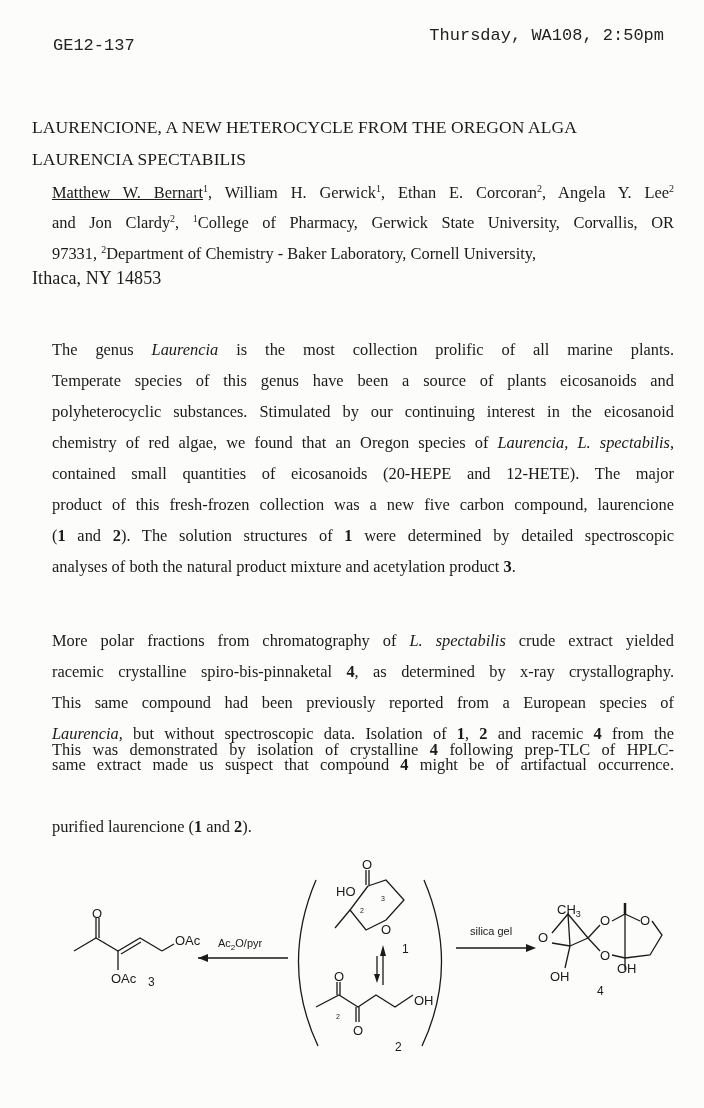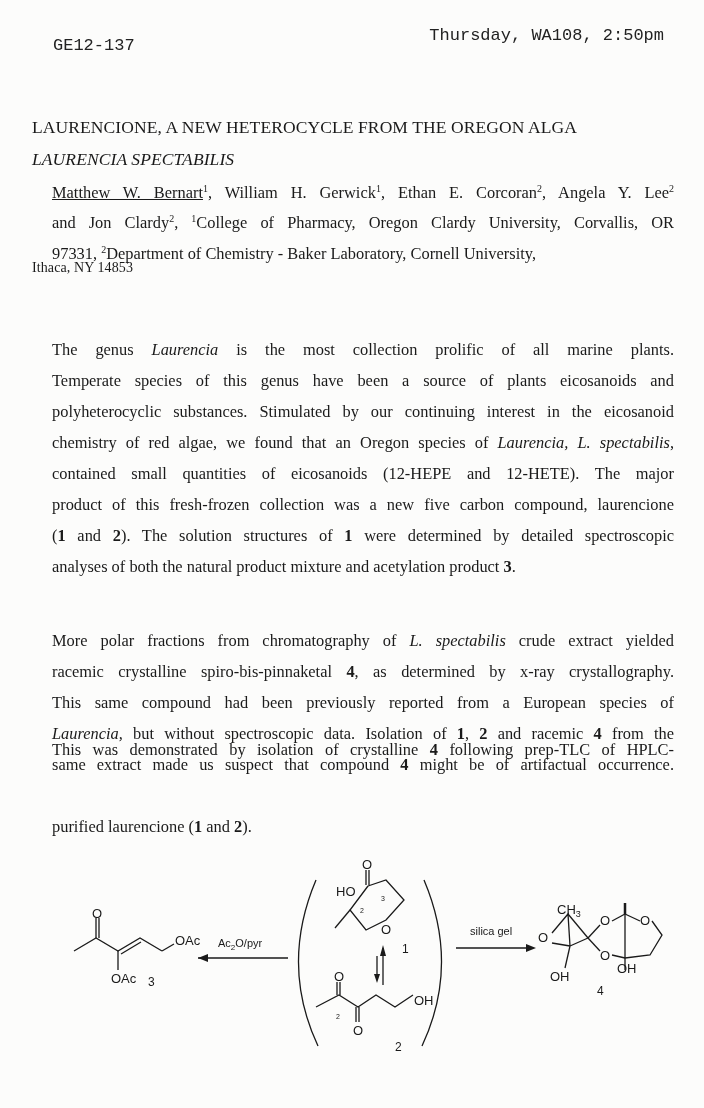--- a/index.html
+++ b/index.html
@@ -17,32 +17,32 @@
   svg { position:absolute; left:0; top:0; }
   svg text { font-family:"Liberation Sans", sans-serif; fill:#1a1a1a; }
 </style>
 </head>
 <body>
 
 <div id="code" class="mono">GE12-137</div>
 <div id="session" class="mono">Thursday, WA108, 2:50pm</div>
 
 <div class="title" style="top:117px;">LAURENCIONE, A NEW HETEROCYCLE FROM THE OREGON ALGA</div>
-<div class="title" style="top:149px; font-style:italic;">LAURENCIA SPECTABILIS</div>
+<div class="title" style="top:149px; ">LAURENCIA SPECTABILIS</div>
 
 <div class="line just" style="top:183px;"><u>Matthew W. Bernart</u><sup>1</sup><span>, William H. Gerwick</span><sup>1</sup><span>, Ethan E. Corcoran</span><sup>2</sup><span>, Angela Y. Lee</span><sup>2</sup></div>
-<div class="line just" style="top:213px;"><span>and Jon Clardy</span><sup>2</sup><span>, </span><sup>1</sup><span>College of Pharmacy, Oregon Clardy University, Corvallis, OR</span></div>
+<div class="line just" style="top:213px;"><span>and Jon Clardy</span><sup>2</sup><span>, </span><sup>1</sup><span>College of Pharmacy, Gerwick State University, Corvallis, OR</span></div>
 <div class="line" style="top:244px;"><span>97331, </span><sup>2</sup><span>Department of Chemistry - Baker Laboratory, Cornell University,</span></div>
-<div class="title" style="top:260px; font-size:14px;">Ithaca, NY 14853</div>
+<div class="title" style="top:268px; font-size:18px;">Ithaca, NY 14853</div>
 
 <div class="line just" style="top:340px;"><span>The genus </span><i>Laurencia</i><span> is the most collection prolific of all marine plants.</span></div>
 <div class="line just" style="top:371px;">Temperate species of this genus have been a source of plants eicosanoids and</div>
 <div class="line just" style="top:402px;">polyheterocyclic substances.  Stimulated by our continuing interest in the eicosanoid</div>
 <div class="line just" style="top:433px;"><span>chemistry of red algae, we found that an Oregon species of </span><i>Laurencia, L. spectabilis</i><span>,</span></div>
-<div class="line just" style="top:464px;">contained small quantities of eicosanoids (12-HEPE and 12-HETE).  The major</div>
+<div class="line just" style="top:464px;">contained small quantities of eicosanoids (20-HEPE and 12-HETE).  The major</div>
 <div class="line just" style="top:495px;">product of this fresh-frozen collection was a new five carbon compound, laurencione</div>
 <div class="line just" style="top:526px;"><span>(</span><b>1</b><span> and </span><b>2</b><span>).  The solution structures of </span><b>1</b><span> were determined by detailed spectroscopic</span></div>
 <div class="line" style="top:557px;"><span>analyses of both the natural product mixture and acetylation product </span><b>3</b><span>.</span></div>
 
 <div class="line just" style="top:631px;"><span>More polar fractions from chromatography of </span><i>L. spectabilis</i><span> crude extract yielded</span></div>
 <div class="line just" style="top:662px;"><span>racemic crystalline spiro-bis-pinnaketal </span><b>4</b><span>, as determined by x-ray crystallography.</span></div>
 <div class="line just" style="top:693px;">This same compound had been previously reported from a European species of</div>
 <div class="line just" style="top:724px;"><i>Laurencia,</i><span> but without spectroscopic data.  Isolation of </span><b>1</b><span>, </span><b>2</b><span> and racemic </span><b>4</b><span> from the</span></div>
 <div class="line just" style="top:755px;"><span>same extract made us suspect that compound </span><b>4</b><span> might be of artifactual occurrence.</span></div>
 <div class="line just" style="top:740px;"><span>This was demonstrated by isolation of crystalline </span><b>4</b><span> following prep-TLC of HPLC-</span></div>

